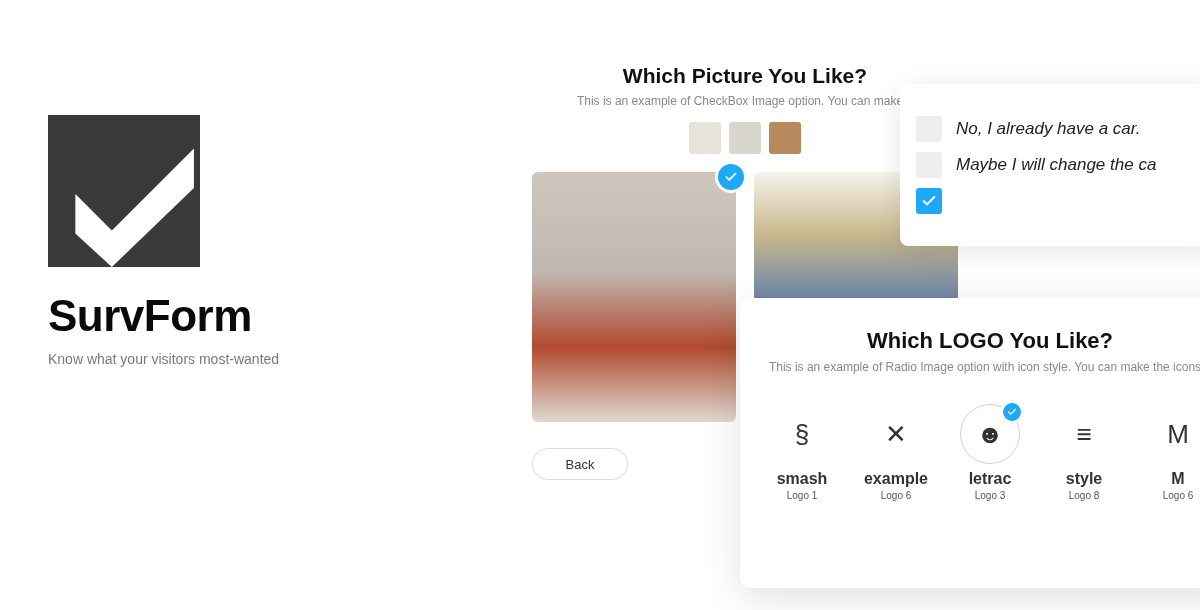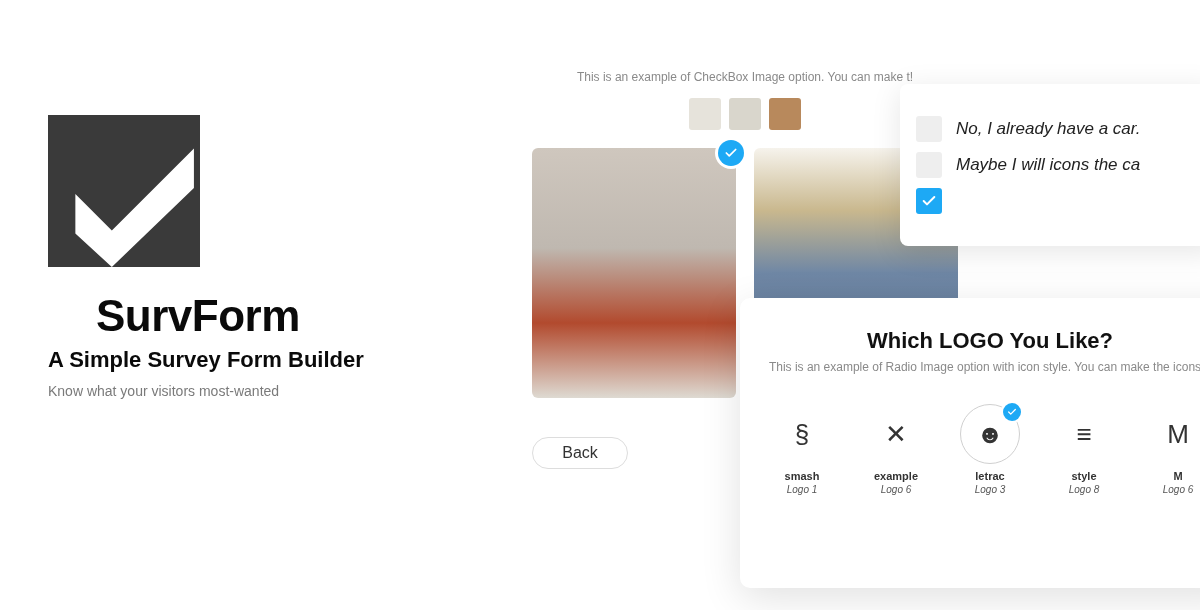--- a/index.html
+++ b/index.html
@@ -5,21 +5,21 @@
 * { margin: 0; padding: 0; box-sizing: border-box; }
 body {
   width: 1200px; height: 610px;
   font-family: -apple-system, BlinkMacSystemFont, "Segoe UI", Helvetica, Arial, sans-serif;
   background: #fff; overflow: hidden; position: relative;
 }
 
 .hero { position: absolute; left: 48px; top: 115px; width: 440px; }
 .logo-box { width: 152px; height: 152px; background: #3a3a3a; position: relative; }
 .logo-box svg { position: absolute; inset: 0; }
-.hero h1 { font-size: 44px; font-weight: 700; color: #0a0a0a; margin-top: 24px; letter-spacing: -0.5px; margin-left: 48px; }
+.hero h1 { font-size: 44px; font-weight: 700; color: #0a0a0a; margin-top: 24px; letter-spacing: -0.5px; }
 .hero h2 { font-size: 22px; font-weight: 600; color: #0a0a0a; margin-top: 6px; }
 .hero .tagline { font-size: 14px; font-weight: 400; color: #7a7a7a; margin-top: 10px; }
 
 
 .panel1 {
   position: absolute; left: 510px; top: 46px; width: 470px; height: 530px;
   background: #fff; border-radius: 8px; padding: 18px 22px;
 }
 .panel1 .ptitle { text-align: center; font-size: 21px; font-weight: 700; color: #111; }
 .panel1 .pdesc { text-align: center; font-size: 12px; color: #8a8a8a; margin-top: 6px; }
@@ -31,22 +31,22 @@
 .imgcard { flex:1; height: 250px; border-radius:6px; position:relative; }
 .imgcard.a { background: linear-gradient(180deg,#cfc7be 0%,#bfb8b0 40%,#b24a2e 70%,#dedad2 100%); }
 .imgcard.b { background: linear-gradient(180deg,#f6f3ec 0%,#c9b88e 25%,#6f87a5 50%,#5a728f 100%); }
 .checkbadge {
   position:absolute; top:-8px; right:-8px; width:26px; height:26px;
   background:#1da9f5; border-radius:50%;
   box-shadow:0 0 0 3px #fff; display:flex; align-items:center; justify-content:center;
 }
 .checkbadge svg { width:14px; height:14px; }
 .backbtn {
-  margin-top: 39px; width: 96px; height: 32px; border:1px solid #ddd; border-radius:18px;
-  background:#fff; font-size:16px; color:#333; display:flex; align-items:center; justify-content:center;
+  margin-top: 26px; width: 96px; height: 32px; border:1px solid #ddd; border-radius:18px;
+  background:#fff; font-size:13px; color:#333; display:flex; align-items:center; justify-content:center;
 }
 
 
 .panel2 {
   position: absolute; left: 900px; top: 84px; width: 320px;
   background:#fff; border-radius:8px; padding: 22px 16px;
   box-shadow: 0 6px 30px rgba(0,0,0,0.10);
 }
 .optrow { display:flex; align-items:center; gap:14px; margin: 10px 0; }
 .optbox { width: 26px; height: 26px; background:#eee; border-radius:3px; flex: none;
@@ -71,38 +71,38 @@
   position:relative;
 }
 .logocircle.selected { border-color:#d0d0d0; }
 .logocircle .ic { font-size: 26px; color:#333; }
 .minibadge {
   position:absolute; top:-2px; right:-2px; width:18px; height:18px; background:#1da9f5;
   border-radius:50%; box-shadow:0 0 0 2px #fff;
   display:flex; align-items:center; justify-content:center;
 }
 .minibadge svg { width:10px; height:10px; }
-.logocode { font-size:11px; color:#333; margin-top:6px; font-weight:600; }
-.logolabel { font-size:10px; color:#555; margin-top:2px;font-style:italic; }
+.logocode { font-size:16px; color:#333; margin-top:6px; font-weight:600; }
+.logolabel { font-size:10px; color:#555; margin-top:2px; }
 </style>
 </head>
 <body>
 
 <div class="hero">
   <div class="logo-box">
     <svg viewBox="0 0 100 100">
       <path d="M18 52 L42 76 L96 22 L96 48 L42 100 L18 78 Z" fill="#fff"></path>
     </svg>
   </div>
   <h1>SurvForm</h1>
-  <h2>A Simple Survey Form Builder</h2>
   <p class="tagline">Know what your visitors most-wanted</p>
 </div>
 
 <div class="panel1">
+  <div class="ptitle">Which Picture You Like?</div>
   <div class="pdesc">This is an example of CheckBox Image option. You can make t!</div>
   <div class="thumbs">
     <div class="thumb"></div>
     <div class="thumb t2"></div>
     <div class="thumb t3"></div>
   </div>
   <div class="imgrow">
     <div class="imgcard a">
       <div class="checkbadge">
         <svg viewBox="0 0 24 24">
@@ -123,21 +123,21 @@
   </div>
 </div>
 
 <div class="panel2">
   <div class="optrow">
     <div class="optbox"></div>
     <div class="opttext">No, I already have a car.</div>
   </div>
   <div class="optrow">
     <div class="optbox"></div>
-    <div class="opttext">Maybe I will icons the ca</div>
+    <div class="opttext">Maybe I will change the ca</div>
   </div>
   <div class="optrow">
     <div class="optbox sel">
       <svg viewBox="0 0 24 24">
           <path d="M4 12l5 5L20 6" stroke="#fff" stroke-width="3" fill="none" stroke-linecap="round" stroke-linejoin="round"></path>
         </svg>
     </div>
   </div>
 </div>
 

